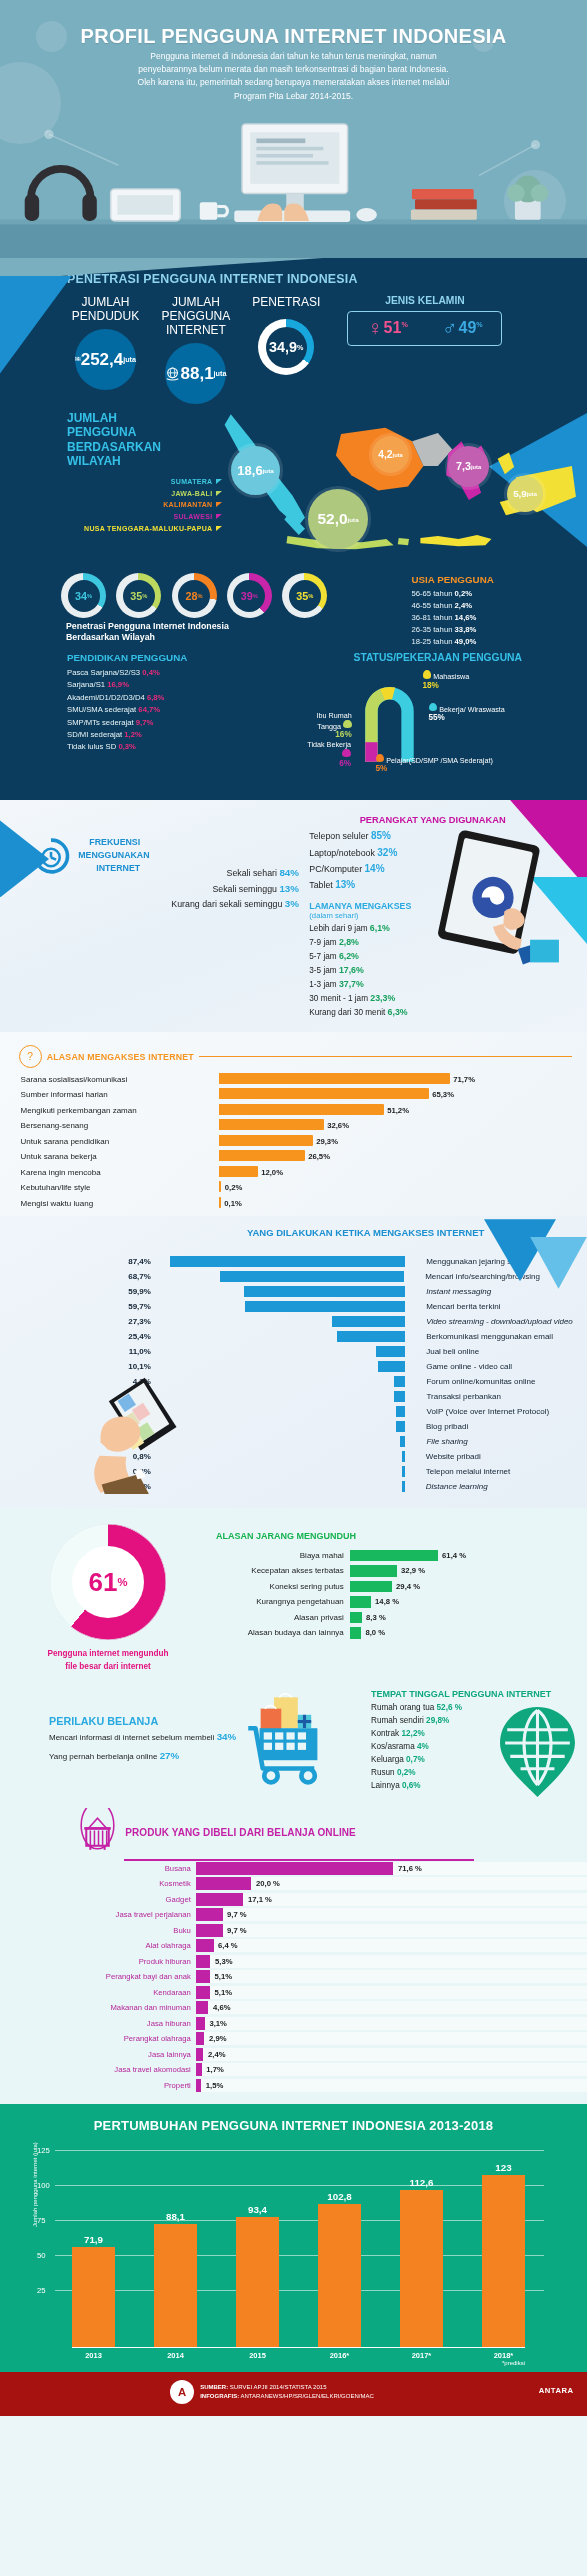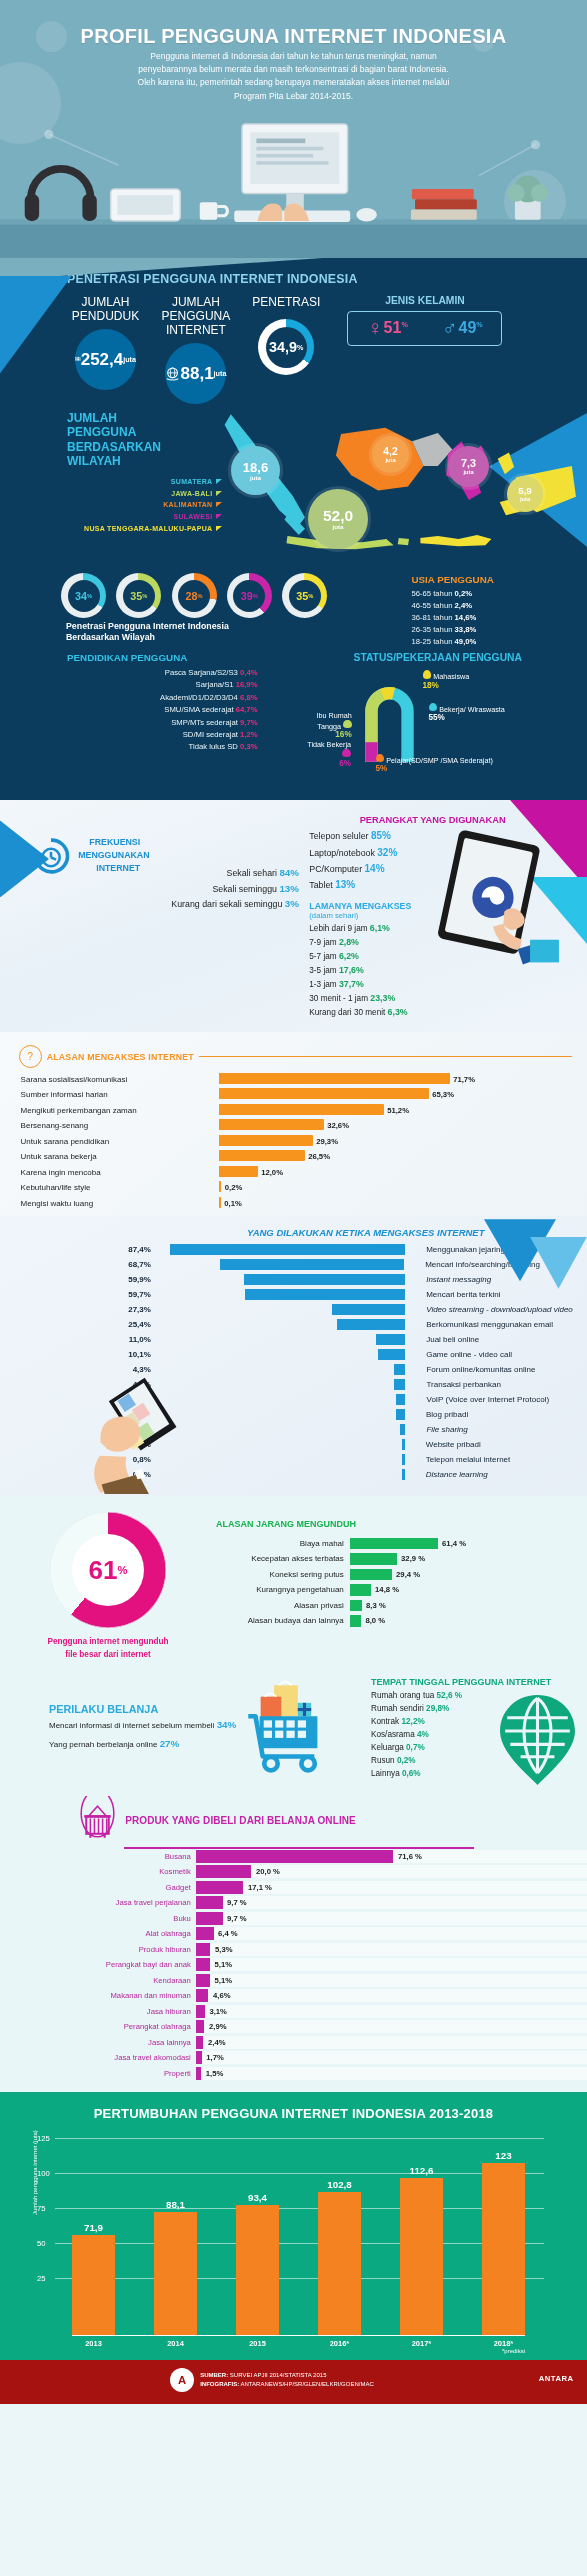--- a/index.html
+++ b/index.html
@@ -86,21 +86,21 @@
     list-style:none; font-size:7px; font-weight:bold; letter-spacing:0.3px;
     margin-bottom:4.6px; display:flex; align-items:center; gap:3.6px;
     justify-content:flex-start;
   }
   .region-legend li .tri {
     width:0;height:0;border-left:6.7px solid currentColor;border-bottom:5.7px solid transparent;
   }
   .map-area { position:absolute; left:170px; top:5.2px; width:407px; height:155px; }
   .mbub {
     position:absolute; border-radius:50%; color:#fff; text-align:center;
-    display:flex; flex-direction:column; align-items:center; justify-content:center;
+    display:flex; flex-direction:row; align-items:center; justify-content:center;
     box-shadow:0 0 0 3.1px rgba(255,255,255,.12);
   }
   .mbub .n { font-weight:bold; line-height:1; }
   .mbub .u { font-size:6.2px; font-weight:bold; }
 
   .donuts { display:flex; gap:10.3px; padding:9.3px 0 0 61px; align-items:center; }
   .donut { width:45px; height:45px; border-radius:50%; display:flex; align-items:center; justify-content:center; }
   .donut .in {
     width:32px; height:32px; border-radius:50%; background:#0b3c5d;
     display:flex; align-items:center; justify-content:center;
@@ -162,21 +162,21 @@
   .reasons-head .rule { flex:1; height:1px; background:#f5941f; margin-right:15.5px; }
   .rbar-row { display:flex; align-items:flex-end; height:15.5px; padding-left:20.6px; }
   .rbar-row .lbl { width:198px; text-align:left; font-size:8px; color:#222; }
   .rbar-row .bar { height:11.3px; background:#f7941d; border-radius:0 1px 1px 0; }
   .rbar-row .v { font-size:7.7px; font-weight:bold; color:#222; margin-left:3.6px; }
 
   
   .acts { position:relative; background:linear-gradient(150deg,#eff5fa,#e7eff7); padding:11.3px 0 13.4px; overflow:hidden; }
   .acts .dtri { position:absolute; right:31px; top:3.1px; width:72px; height:62px; background:#1b8fd0; clip-path:polygon(0 0,100% 0,50% 100%); }
   .acts .dtri2 { position:absolute; right:0px; top:20.6px; width:57px; height:52px; background:#64c0e8; clip-path:polygon(0 0,100% 0,50% 100%); }
-  .acts h3 { position:relative; font-size:9.5px; font-weight:bold; color:#1b8fd0; padding-left:247px; margin-bottom:4px;font-style:italic; }
+  .acts h3 { position:relative; font-size:9.5px; font-weight:bold; color:#1b8fd0; padding-left:247px; margin-bottom:16px; }
   .arow { display:flex; align-items:center; height:15px;gap:15px; }
   .arow .v { width:155px; text-align:right; font-size:8px; font-weight:bold; color:#123; padding-right:4.1px; }
   .arow .bar { height:10.8px; background:#1b98d5; }
   .arow .lbl { font-size:8px; color:#123; padding-left:6.2px; white-space:nowrap; }
   .arow .lbl i { font-style:italic; }
   .phone-art { position:absolute; left:77px; top:108px; width:118px; height:170px; }
 
   
   .dl { position:relative; background:#e8f6f7; padding:13.4px 0 5.2px; }
   .dl-flex { display:flex; align-items:flex-start; }
@@ -498,21 +498,21 @@
           <li><span>36-81 tahun</span> <b>14,6%</b></li>
           <li><span>26-35 tahun</span> <b>33,8%</b></li>
           <li><span>18-25 tahun</span> <b>49,0%</b></li>
         </ul>
       </div>
     </div>
 
     <div class="edu-status">
       <div class="edu">
         <h3>PENDIDIKAN PENGGUNA</h3>
-        <ul style="text-align:right;padding-right:15.5px;">
+        <ul style="text-align:left;padding-right:15.5px;">
           <li><span>Pasca Sarjana/S2/S3</span> <b>0,4%</b></li>
           <li><span>Sarjana/S1</span> <b>16,9%</b></li>
           <li><span>Akademi/D1/D2/D3/D4</span> <b>6,8%</b></li>
           <li><span>SMU/SMA sederajat</span> <b>64,7%</b></li>
           <li><span>SMP/MTs sederajat</span> <b>9,7%</b></li>
           <li><span>SD/MI sederajat</span> <b>1,2%</b></li>
           <li><span>Tidak lulus SD</span> <b>0,3%</b></li>
         </ul>
       </div>
 

